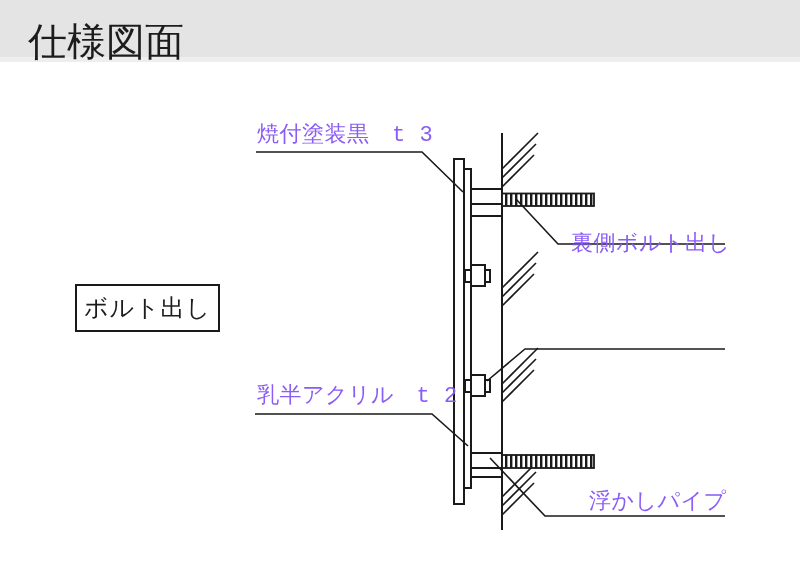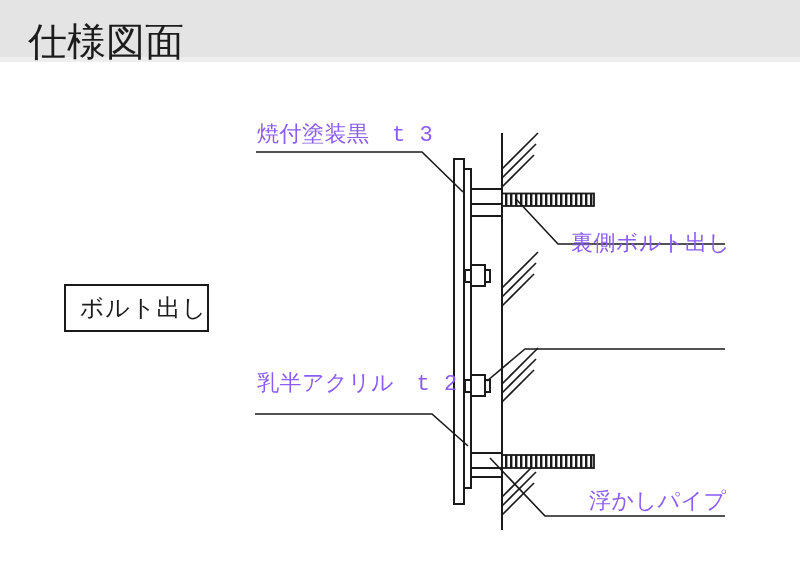--- a/index.html
+++ b/index.html
@@ -15,33 +15,33 @@
   .titlebar h1{
     margin:12px;padding:13px 0 0 16px;
     font-size:39px;line-height:34px;font-weight:500;color:#1c1c1c;
   }
   .canvas{position:absolute;left:0;top:0;width:800px;height:580px;}
   .drawing{position:absolute;left:0;top:0;}
   .shape{fill:#ffffff;stroke:#1a1a1a;stroke-width:2;}
   .ln{stroke:#1a1a1a;stroke-width:2;fill:none;}
   .thin{stroke:#1a1a1a;stroke-width:1.6;fill:none;}
   .variant-box{
-    position:absolute;left:64px;top:284px;width:145px;height:48px;
+    position:absolute;left:75px;top:284px;width:145px;height:48px;
     border:2px solid #1a1a1a;box-sizing:border-box;background:#ffffff;
-    display:flex;align-items:center;justify-content:flex-end;
+    display:flex;align-items:center;justify-content:center;
     font-size:24px;letter-spacing:1px;
   }
   .callout{
     position:absolute;font-size:22px;line-height:26px;
     white-space:nowrap;letter-spacing:0.5px;color:#8b5cf6;font-family:Liberation Mono, monospace;
   }
   .co-paint{left:257px;top:123px;}
   .co-rear{left:571px;top:232px;}
   .co-nut{left:564px;top:320px;}
-  .co-acrylic{left:257px;top:372px;}
+  .co-acrylic{left:257px;top:384px;}
   .co-spacer{left:589px;top:484px;margin-top:6px;}
 </style>
 </head>
 <body>
 
 <div class="canvas">
 
   <svg class="drawing" width="800" height="580" viewBox="0 0 800 580">
     <defs>
       <pattern id="thread" width="5" height="14" patternUnits="userSpaceOnUse">

